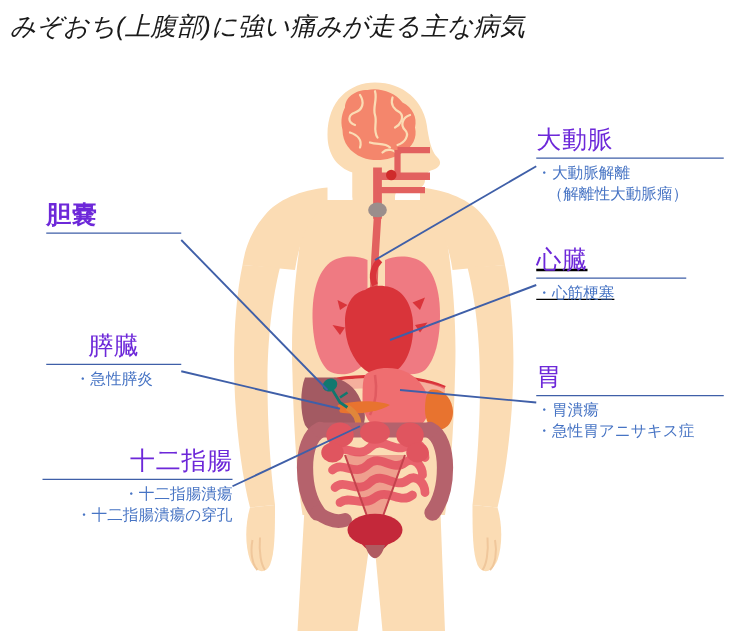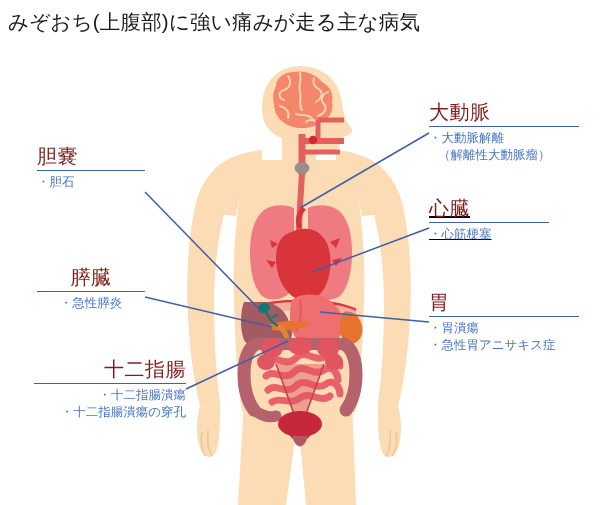--- a/index.html
+++ b/index.html
@@ -21,37 +21,38 @@
   
   #title {
     position: absolute;
     left: 8px;
     top: 8px;
     font-size: 20.5px;
     line-height: 28px;
     color: #1a1a1a;
     letter-spacing: 0.2px;
     white-space: nowrap;
+    font-style: italic;
   }
 
   
   #figure {
     position: absolute;
     left: 0;
     top: 0;
     width: 600px;
     height: 505px;
   }
 
   
   .callout {
     position: absolute;
   }
   .callout .heading {
-    color: #7f1d1d;
+    color: #6d28d9;
     font-size: 20px;
     line-height: 24px;
     white-space: nowrap;
     letter-spacing: 0.5px;
   }
   .callout .rule {
     height: 0;
     border-top: 1.4px solid #3f5fa8;
     margin-top: 2px;
   }
@@ -67,21 +68,21 @@
   .callout .item.indent {
     padding-left: 9px;
   }
 
   .callout.align-right .heading,
   .callout.align-right .items {
     text-align: left;
   }
 
   
-  #callout-tannou   { left: 37px;  top: 144px; width: 108px; }
+  #callout-tannou   { left: 37px;  top: 160px; width: 108px; font-weight: bold; }
   #callout-suizou   { left: 37px;  top: 265px; width: 108px; text-align: center; }
   #callout-juuni    { left: 34px;  top: 357px; width: 152px; text-align: right; }
   #callout-daidomyaku { left: 429px; top: 100px; width: 150px; }
   #callout-shinzou  { left: 429px; top: 196px; width: 120px; text-decoration: underline; }
   #callout-i        { left: 429px; top: 290px; width: 150px; }
 
   
   #leaders {
     position: absolute;
     left: 0;
@@ -305,23 +306,20 @@
 
       <path d="M429 228 L312 272"></path>
 
       <path d="M429 322 L320 312"></path>
     </g>
   </svg>
 
   <div class="callout" id="callout-tannou">
     <div class="heading">胆嚢</div>
     <div class="rule"></div>
-    <div class="items">
-      <div class="item">・胆石</div>
-    </div>
   </div>
 
   <div class="callout" id="callout-suizou">
     <div class="heading">膵臓</div>
     <div class="rule"></div>
     <div class="items">
       <div class="item">・急性膵炎</div>
     </div>
   </div>
 

